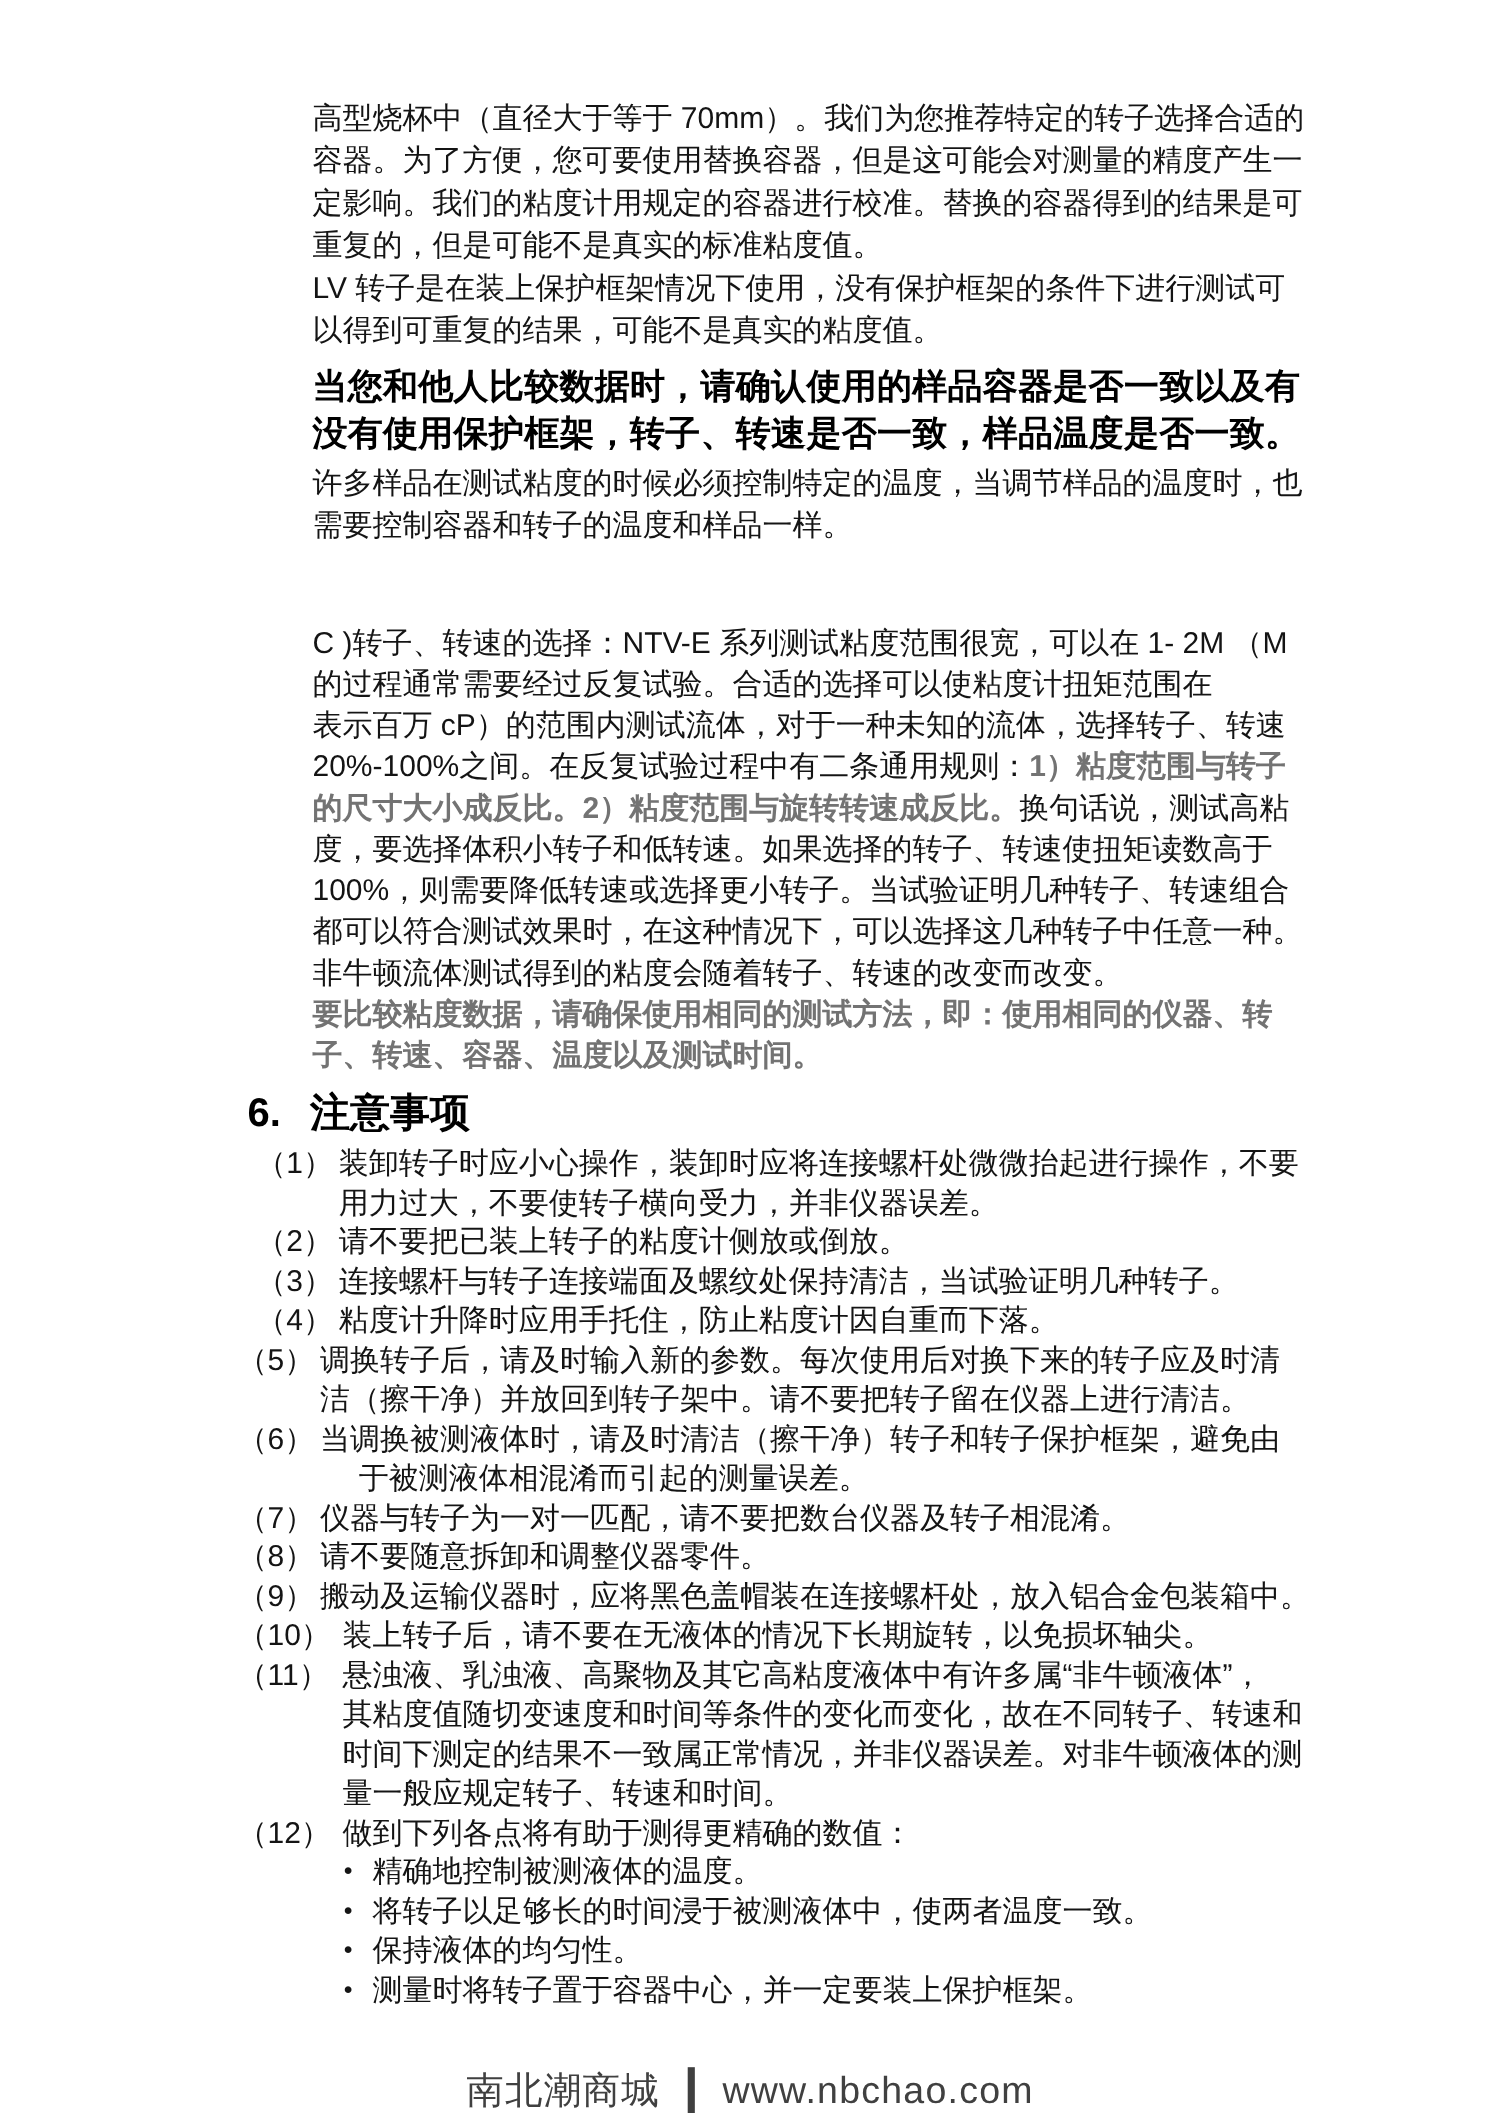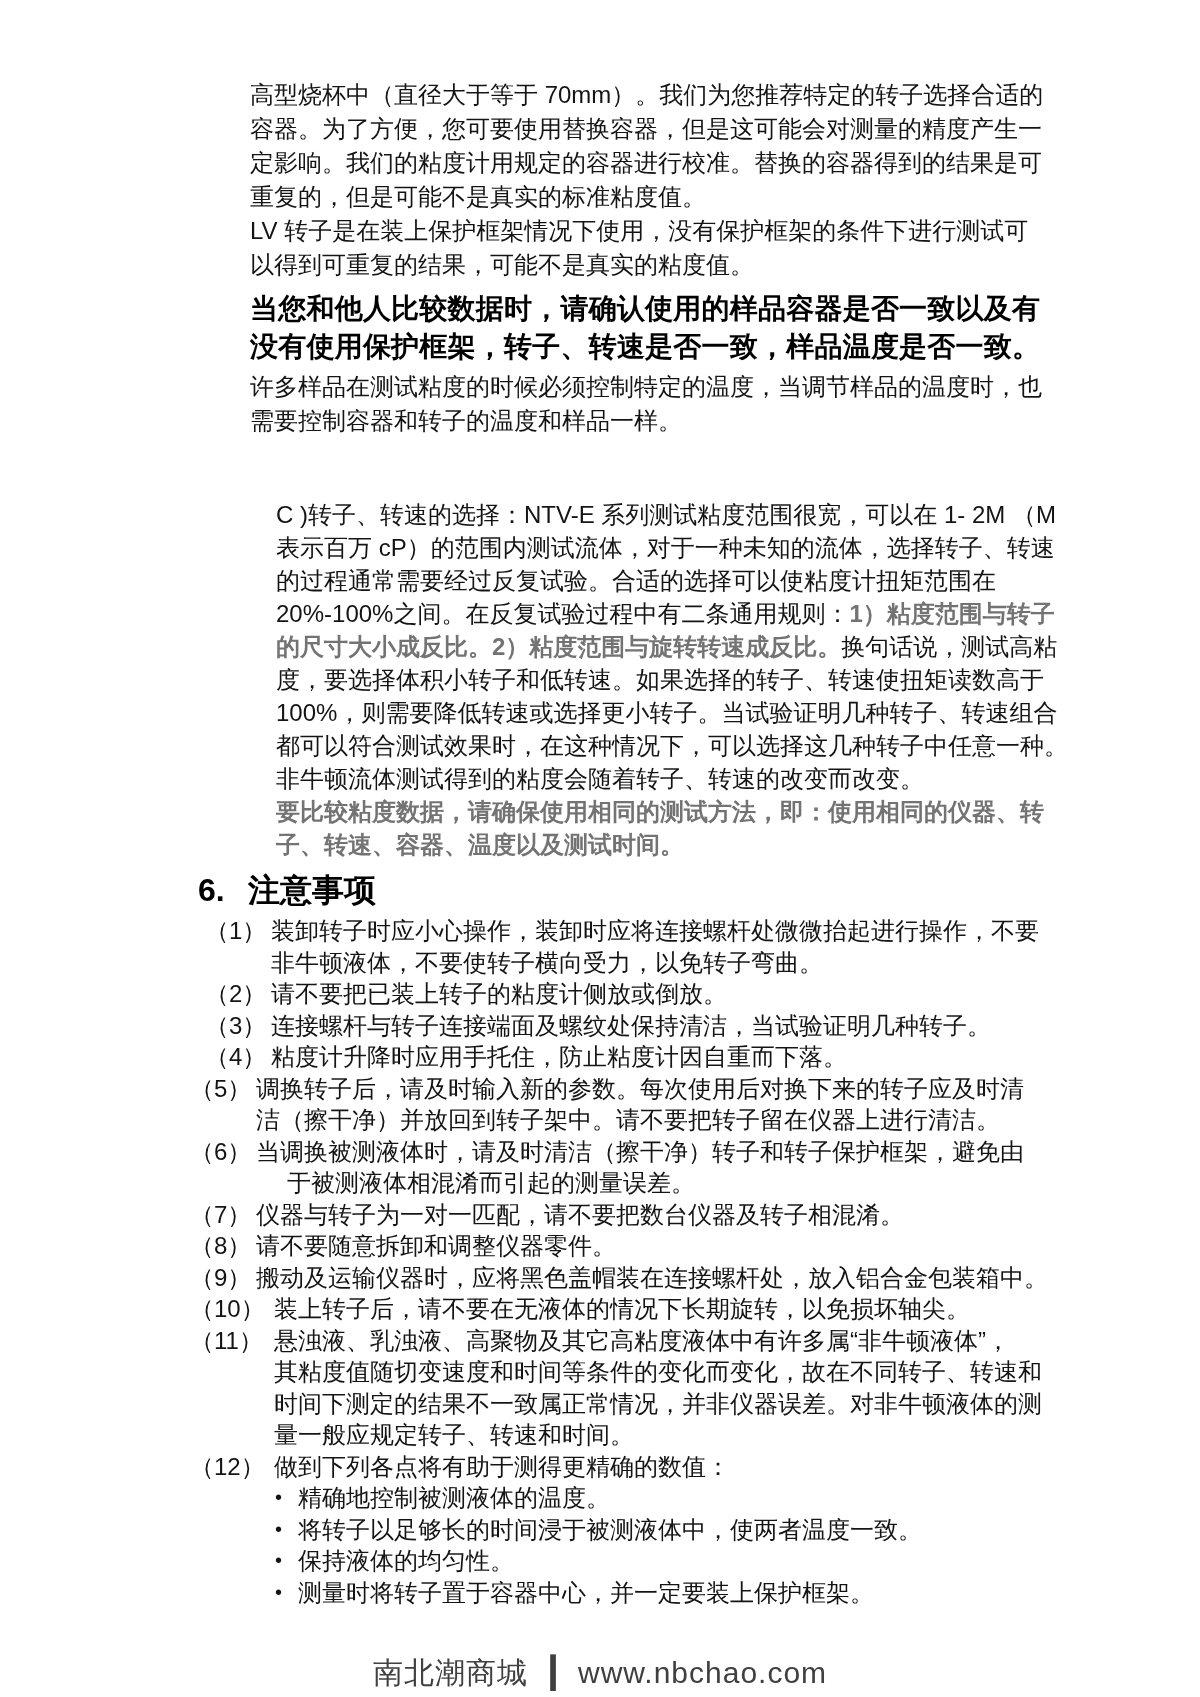--- a/index.html
+++ b/index.html
@@ -23,21 +23,21 @@
     font-weight:bold; font-size:28px; line-height:38px;
     color:#000; white-space:nowrap;
     text-align:justify; text-align-last:justify;
   }
   .emph .eline.first { margin-top:8px; }
   .emph .eline.second { }
 
   .temp { margin-top:4px; }
 
   
-  .cpara { margin-left:86px; margin-top:60px; width:805px; }
+  .cpara { margin-left:60px; margin-top:60px; width:805px; }
   .cpara .cline { font-size:24px; line-height:33px; white-space:nowrap; }
   .cpara .b { font-weight:bold; color:#737373; }
 
   
   .h6 {
     margin-left:8px; margin-top:8px;
     font-size:32px; font-weight:bold; color:#000; line-height:42px;
     display:flex;
   }
   .h6 .num { width:50px; }
@@ -88,23 +88,23 @@
     <div class="para temp">
 
     <div class="bline">许多样品在测试粘度的时候必须控制特定的温度，当调节样品的温度时，也</div>
         <div class="bline">需要控制容器和转子的温度和样品一样。</div>
       </div>
 
     <div class="cpara">
 
         <div class="cline"><span>C )转子、转速的选择：NTV-E 系列测试粘度范围很宽，可以在 1- 2M （M</span><span class="b"></span><span></span></div>
 
+        <div class="cline"><span>的过程通常需要经过反复试验。合适的选择可以使粘度计扭矩范围在</span><span class="b"></span><span></span></div>
+
         <div class="cline"><span>表示百万 cP）的范围内测试流体，对于一种未知的流体，选择转子、转速</span><span class="b"></span><span></span></div>
-
-        <div class="cline"><span>的过程通常需要经过反复试验。合适的选择可以使粘度计扭矩范围在</span><span class="b"></span><span></span></div>
 
         <div class="cline"><span>20%-100%之间。在反复试验过程中有二条通用规则：</span><span class="b">1）粘度范围与转子</span><span></span></div>
 
         <div class="cline"><span></span><span class="b">的尺寸大小成反比。2）粘度范围与旋转转速成反比。</span><span>换句话说，测试高粘</span></div>
 
         <div class="cline"><span>度，要选择体积小转子和低转速。如果选择的转子、转速使扭矩读数高于</span><span class="b"></span><span></span></div>
 
         <div class="cline"><span>100%，则需要降低转速或选择更小转子。当试验证明几种转子、转速组合</span><span class="b"></span><span></span></div>
 
         <div class="cline"><span>都可以符合测试效果时，在这种情况下，可以选择这几种转子中任意一种。</span><span class="b"></span><span></span></div>
@@ -123,21 +123,21 @@
 
     <div class="rows">
 
         <div class="row n1">
           <span class="marker">（1）</span>
           <span class="txt">装卸转子时应小心操作，装卸时应将连接螺杆处微微抬起进行操作，不要</span>
         </div>
 
         <div class="row n1">
           <span class="marker"></span>
-          <span class="txt">非牛顿液体，不要使转子横向受力，以免转子弯曲。</span>
+          <span class="txt">用力过大，不要使转子横向受力，并非仪器误差。</span>
         </div>
 
         <div class="row n1">
           <span class="marker">（2）</span>
           <span class="txt">请不要把已装上转子的粘度计侧放或倒放。</span>
         </div>
 
         <div class="row n1">
           <span class="marker">（3）</span>
           <span class="txt">连接螺杆与转子连接端面及螺纹处保持清洁，当试验证明几种转子。</span>

